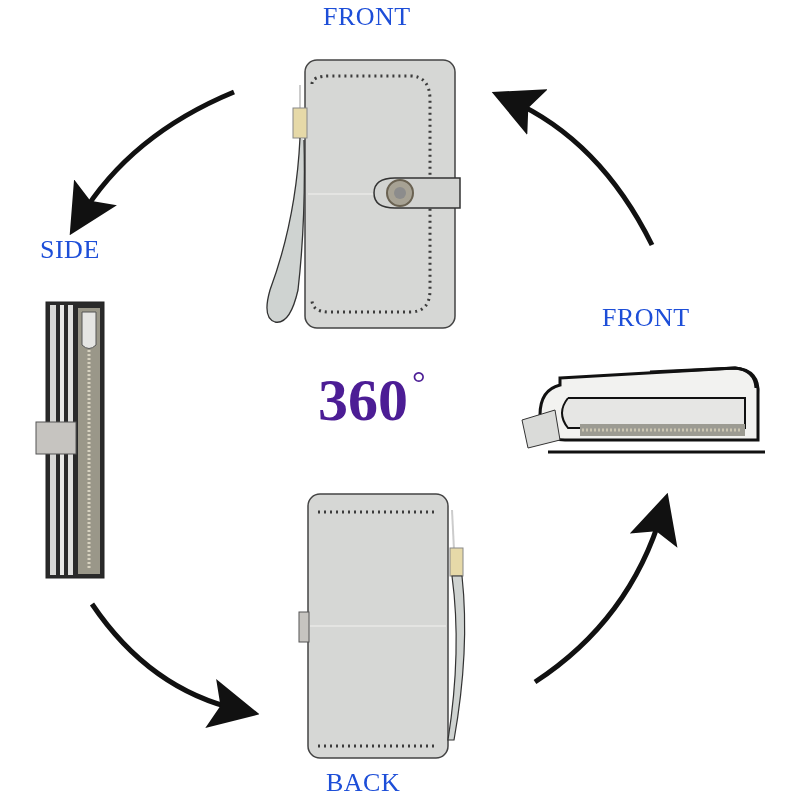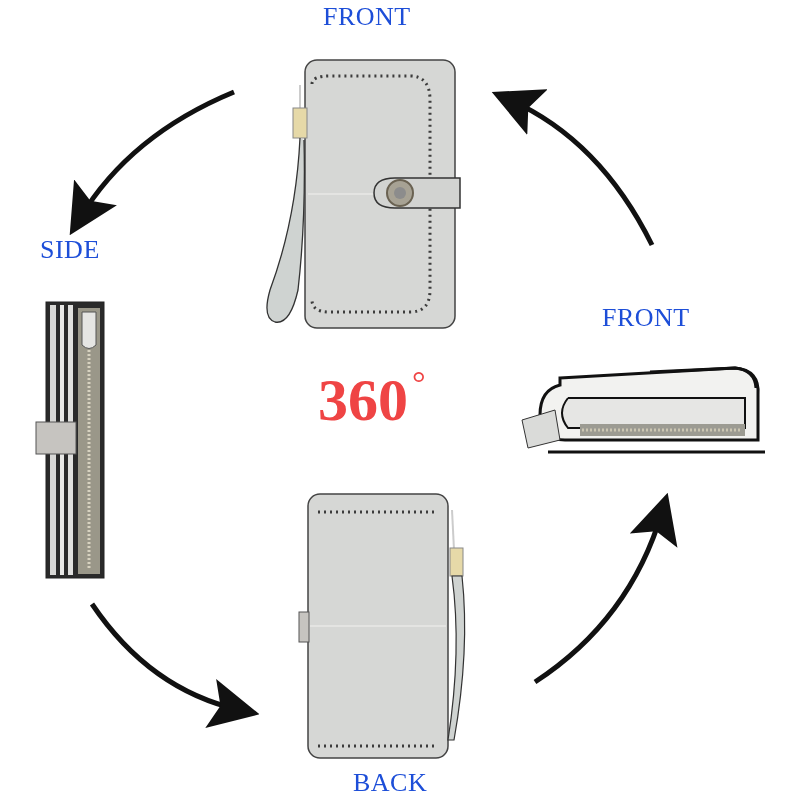--- a/index.html
+++ b/index.html
@@ -1,28 +1,28 @@
 <!DOCTYPE html>
 <html><head>
   <meta charset="utf-8">
   <style>
     html, body { margin: 0; padding: 0; background: #ffffff; }
     body { width: 800px; height: 800px; position: relative; overflow: hidden; font-family: "DejaVu Serif", "Liberation Serif", serif; }
     .label { position: absolute; font-family: "Liberation Serif", "DejaVu Serif", serif; font-weight: normal; color: #1d4ed8; font-size: 26px; letter-spacing: 0.5px; }
-    .center-text { position: absolute; font-family: "Liberation Serif", "DejaVu Serif", serif; font-weight: bold; color: #ef4444; font-size: 60px; }
+    .center-text { position: absolute; font-family: "Liberation Serif", "DejaVu Serif", serif; font-weight: bold; color: #4c1d95; font-size: 60px; }
     .center-text .deg { font-weight: normal; font-size: 34px; position: relative; top: -26px; margin-left: 4px; }
     svg.layer { position: absolute; left: 0; top: 0; }
   </style>
 </head>
 <body>
 
 <div class="label" style="left:323px; top:2px;">FRONT</div>
 <div class="label" style="left:40px; top:235px;">SIDE</div>
 <div class="label" style="left:602px; top:303px;">FRONT</div>
-<div class="label" style="left:353px; top:768px;">BACK</div>
+<div class="label" style="left:326px; top:768px;">BACK</div>
 
 <div class="center-text" style="left:318px; top:366px;">
   <span>360</span><span class="deg">°</span>
 </div>
 
 <svg class="layer" width="800" height="800">
   <defs>
     <marker id="ah" markerWidth="10" markerHeight="10" refX="6" refY="5" orient="auto" markerUnits="strokeWidth">
       <path d="M0,0 L10,5 L0,10 L2,5 z" fill="#111"></path>
     </marker>

